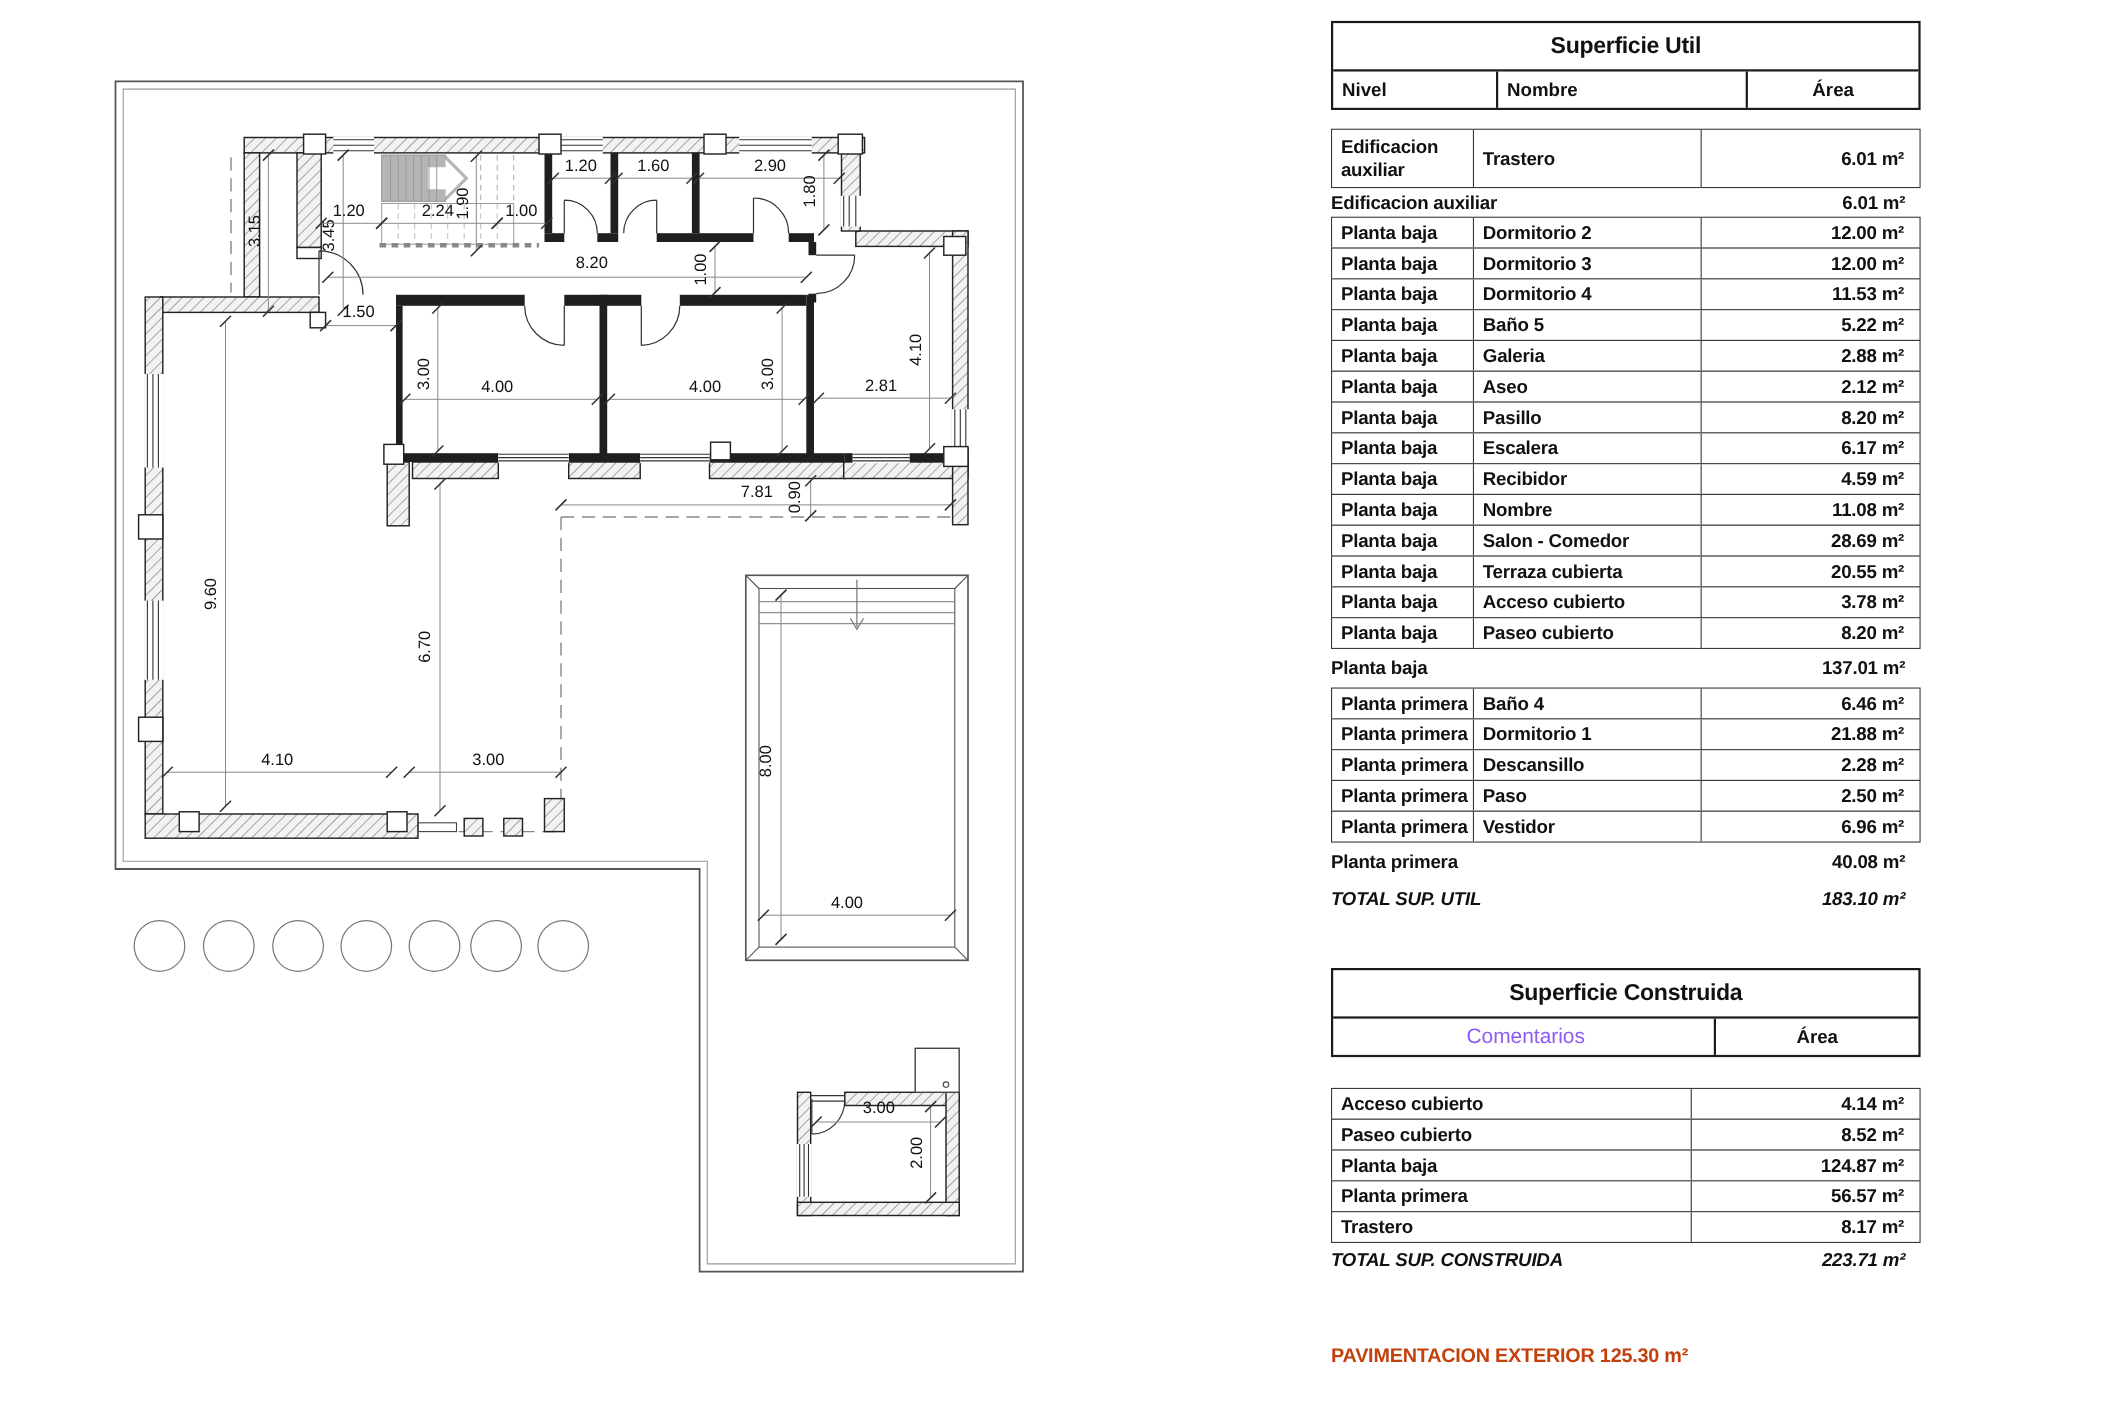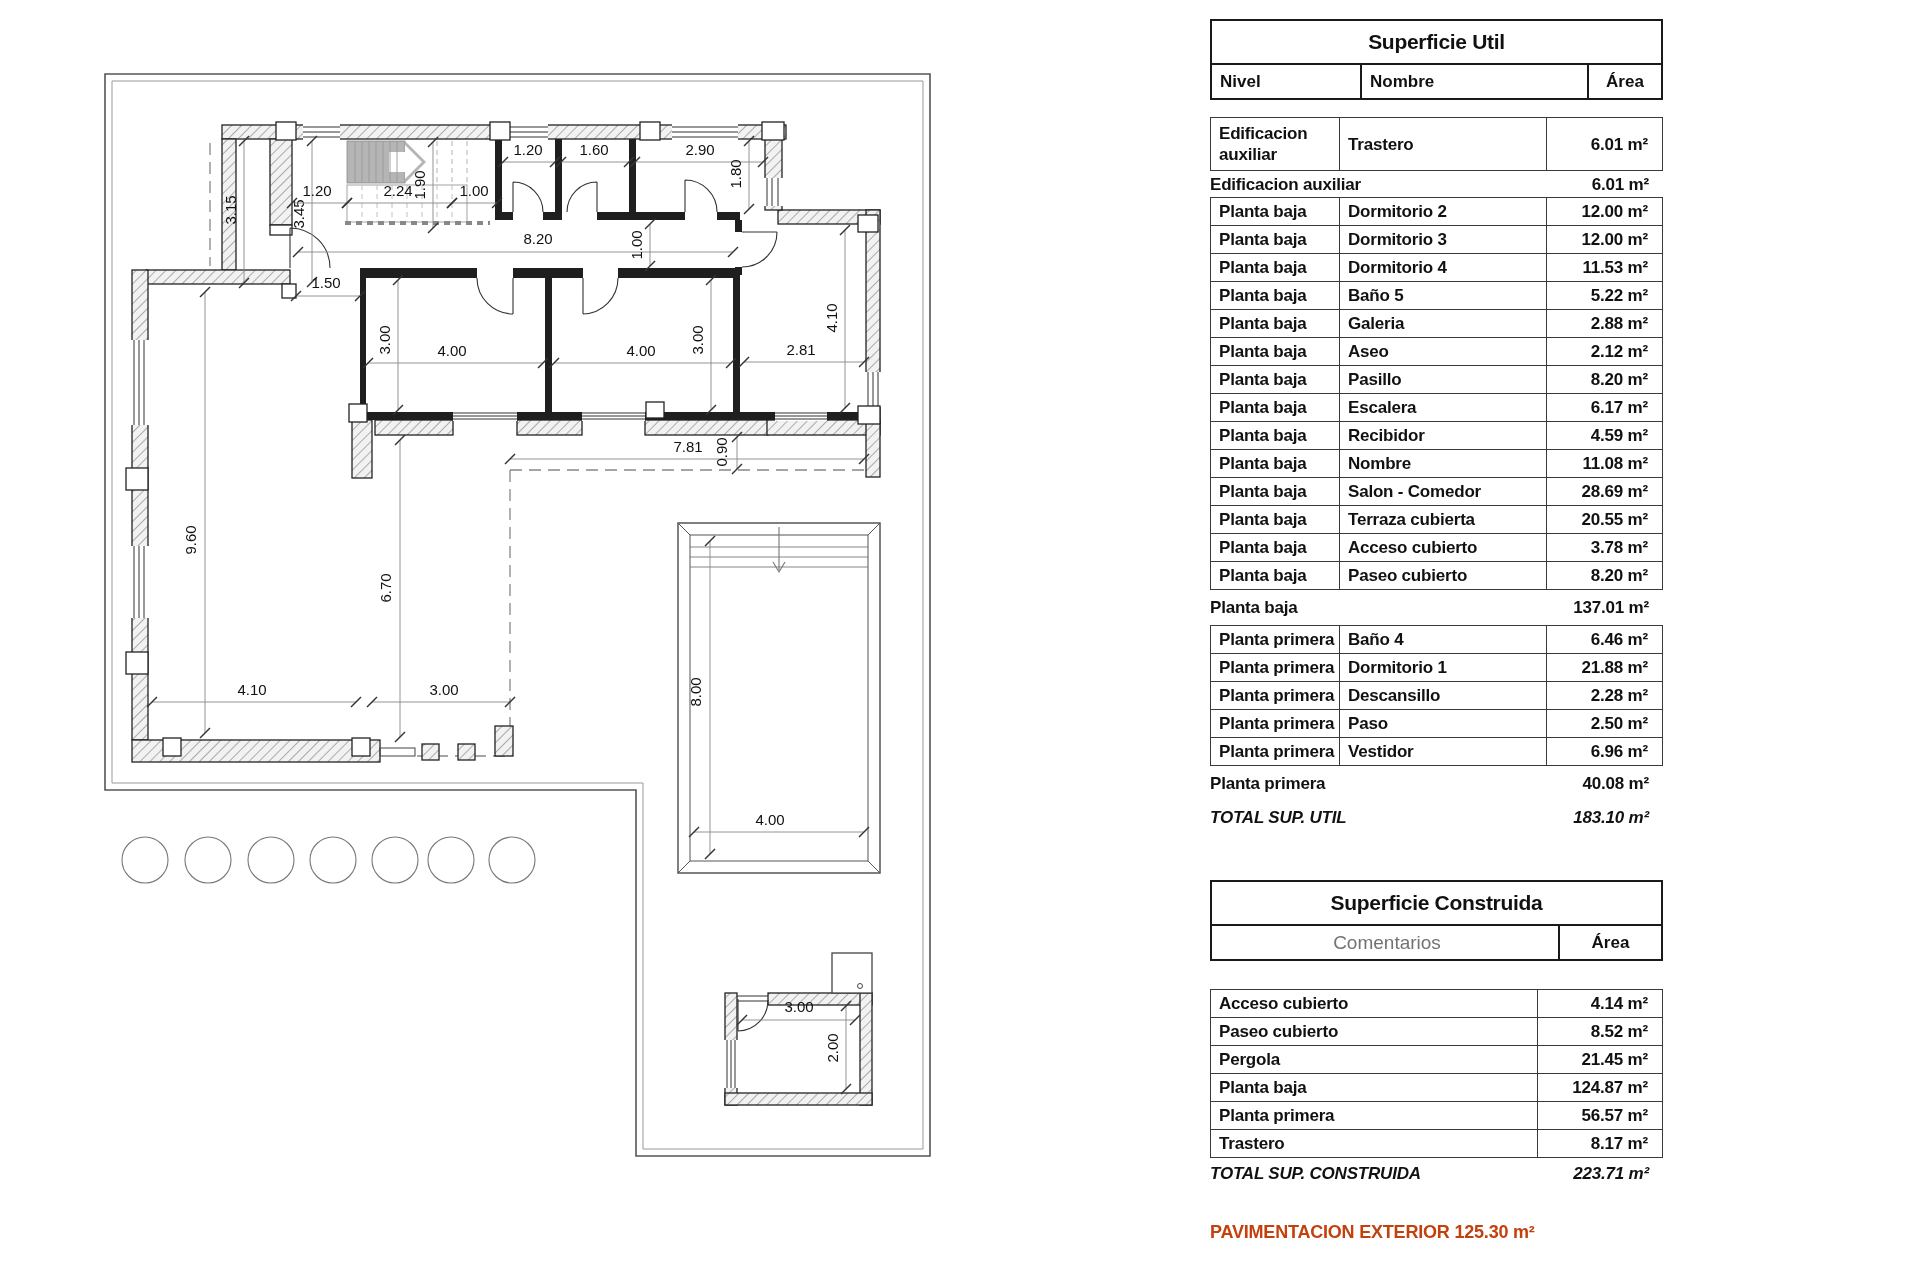--- a/index.html
+++ b/index.html
@@ -1,29 +1,29 @@
 <!DOCTYPE html>
 <html><head>
 <meta charset="utf-8">
 <style>
   html,body{margin:0;padding:0;background:#fff;width:1920px;height:1280px;overflow:hidden;
             font-family:"Liberation Sans",sans-serif;}
   #stage{position:relative;width:1920px;height:1280px;background:#fff;}
   svg text{font-family:"Liberation Sans",sans-serif;}
-  .panel{position:absolute;width:453px;color:#111;}
+  .panel{position:absolute;width:536px;color:#111;}
   .boxhead{border:2px solid #1a1a1a;}
   .titlerow{height:42px;display:flex;align-items:center;justify-content:center;
             font-weight:bold;font-size:21px;letter-spacing:-.3px;border-bottom:2px solid #1a1a1a;}
   .colsrow{display:grid;height:33px;align-items:center;font-weight:bold;font-size:17px;gap:20px;}
   .colsrow.u{grid-template-columns:128px 207px auto;}
   .colsrow.c{grid-template-columns:326px auto;}
   .colsrow .cell{padding-left:8px;height:100%;display:flex;align-items:center;}
   .colsrow .cdiv{border-left:2px solid #1a1a1a;}
   .colsrow .center{justify-content:center;padding-left:0;}
-  .colsrow .light{font-weight:400;font-size:19px;color:#737373;padding-left:24px;}
+  .colsrow .light{font-weight:400;font-size:19px;color:#8b5cf6;padding-left:24px;}
   .rows{margin-top:18px;}
   .rows.c2{margin-top:29px;}
   .trow{display:grid;border:1px solid #3a3a3a;margin-top:-1px;background:#fff;
         font-weight:bold;font-size:17px;letter-spacing:-.2px;align-items:center;}
   .trow.u{grid-template-columns:128px 207px auto;min-height:27px;}
   .trow.c{grid-template-columns:326px auto;min-height:27px;}
   .trow.tall{min-height:52px;}
   .trow .cell{padding:1px 0 1px 8px;align-self:center;line-height:21px;}
   .trow .vd{border-left:1px solid #3a3a3a;align-self:stretch;display:flex;align-items:center;}
   .trow .area{justify-content:flex-end;padding:0 14px 0 0;}
@@ -466,24 +466,20 @@
     <div class="rows c2" id="cons-rows">
         <div class="trow c">
           <div class="cell">Acceso cubierto</div>
           <div class="cell vd area">4.14 m²</div>
         </div>
         <div class="trow c">
           <div class="cell">Paseo cubierto</div>
           <div class="cell vd area">8.52 m²</div>
         </div>
         <div class="trow c">
-          <div class="cell">Pergola</div>
-          <div class="cell vd area">21.45 m²</div>
-        </div>
-        <div class="trow c">
           <div class="cell">Planta baja</div>
           <div class="cell vd area">124.87 m²</div>
         </div>
         <div class="trow c">
           <div class="cell">Planta primera</div>
           <div class="cell vd area">56.57 m²</div>
         </div>
         <div class="trow c">
           <div class="cell">Trastero</div>
           <div class="cell vd area">8.17 m²</div>

